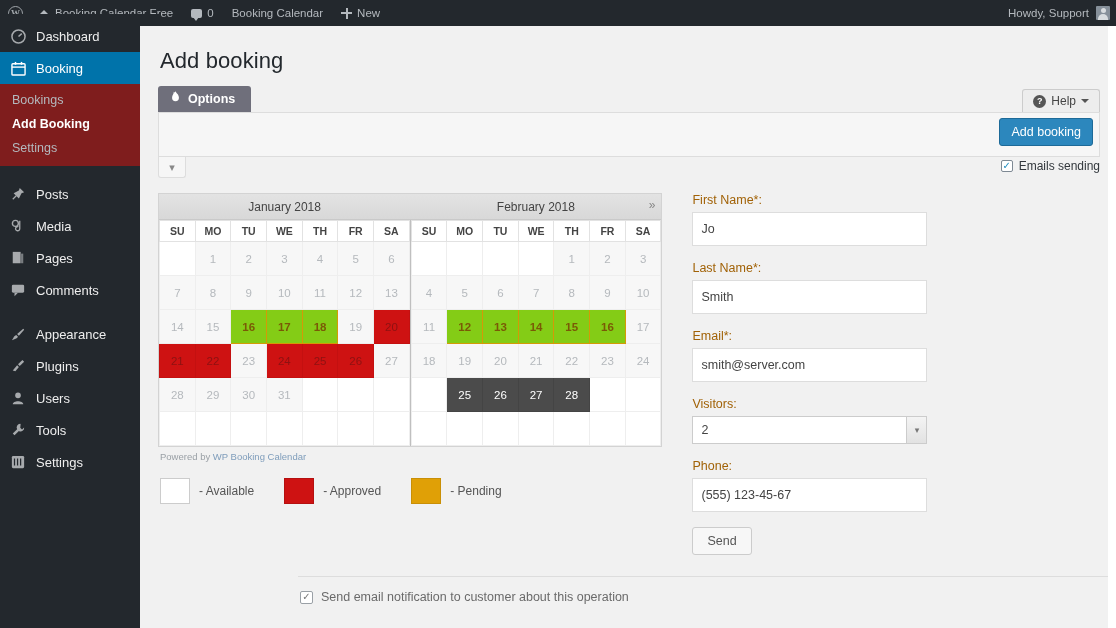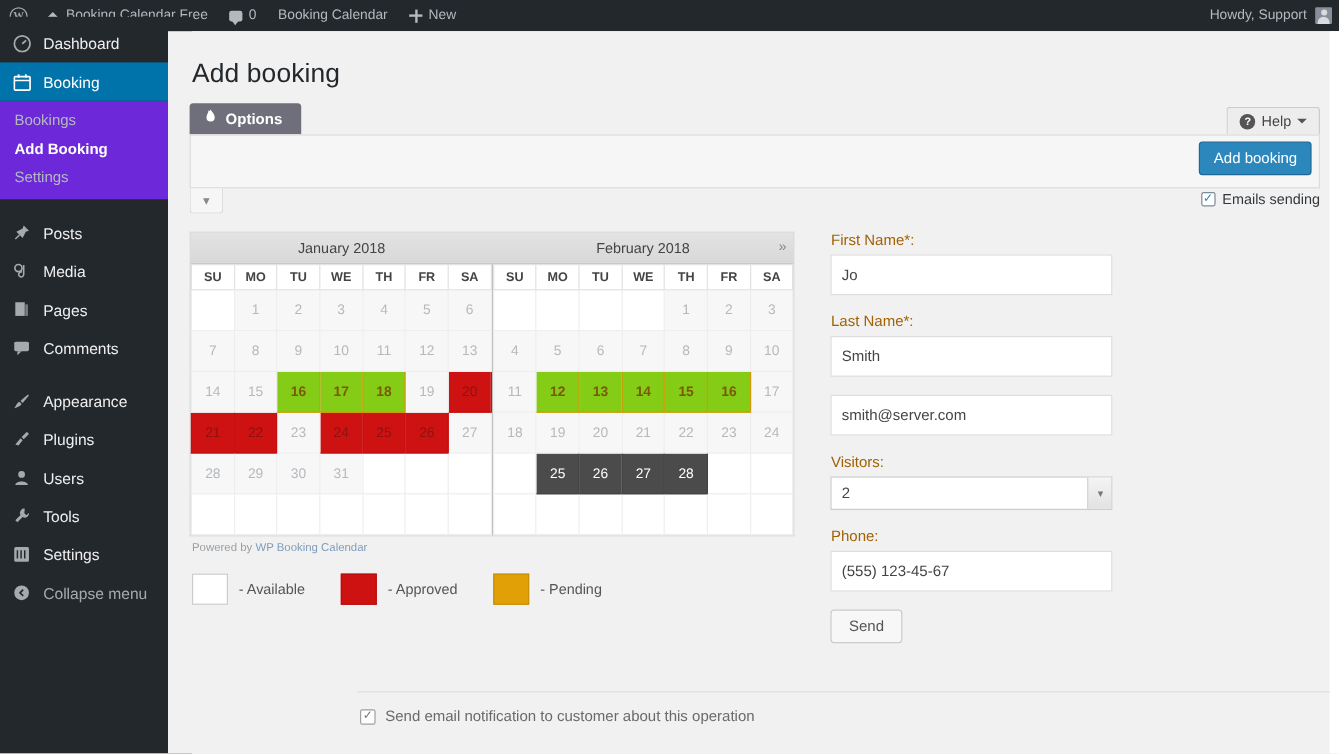--- a/index.html
+++ b/index.html
@@ -36,21 +36,21 @@
   
   .sidebar {
     position: absolute; top: 14px; left: 0; width: 160px; bottom: 0;
     background: #23282d; color: #eee; font-size: 13px; padding-top: 6px;
   }
   .menu-item { display:flex; align-items:center; gap:9px; padding: 8px 0 8px 9px; color:#eee; height:32px; }
   .menu-item .lbl { font-size: 13px; }
   .menu-item.active { background:#0073aa; color:#fff; position:relative; }
   .menu-item.active::after{content:"";position:absolute;right:-8px;top:50%;transform:translateY(-50%);border-top:8px solid transparent;border-bottom:8px solid transparent;border-left:8px solid #0073aa;}
   .menu-item.dim { color:#a7aaad; }
-  .submenu { background:#6d28d9; padding: 4px 0 6px 0; }
+  .submenu { background:#7f1d1d; padding: 4px 0 6px 0; }
   .sub-item { padding: 5px 0 5px 12px; font-size: 12.5px; color:#b4b9be; }
   .sub-item.cur { color:#fff; font-weight:bold; }
   .menu-sep { height: 12px; }
   .mi-ic { width:18px;height:18px;display:flex;align-items:center;justify-content:center;color:#a7aaad;font-size:14px;line-height:1;}
   .menu-item.active .mi-ic { color:#fff; }
 
   
   .content { position:absolute; top:26px; left:140px; right:0; bottom:0; background:#f1f1f1; padding: 14px 16px 0 18px; overflow:hidden;}
   .page-title { font-size: 22px; font-weight: 400; color:#23282d; margin: 8px 0 12px 2px; letter-spacing:.1px;}
 
@@ -258,29 +258,20 @@
     <div class="menu-item">
       <span class="mi-ic">
         <svg width="14" height="14" viewBox="0 0 16 16">
             <rect x="1" y="1" width="14" height="14" rx="1.5" fill="currentColor"></rect>
             <path d="M4 4 v8 M7.5 4 v8 M11 4 v8" stroke="#23282d" stroke-width="1.4"></path>
           </svg>
       </span>
       <span class="lbl">Settings</span>
     </div>
 
-    <div class="menu-item dim">
-      <span class="mi-ic">
-        <svg width="14" height="14" viewBox="0 0 16 16">
-            <circle cx="8" cy="8" r="7" fill="currentColor"></circle>
-            <path d="M9.5 5 L6.5 8 L9.5 11" stroke="#23282d" stroke-width="1.6" fill="none"></path>
-          </svg>
-      </span>
-      <span class="lbl">Collapse menu</span>
-    </div>
   </div>
 
   <div class="content">
 
     <div class="page-title">Add booking</div>
 
     <div class="tabrow">
       <div class="opt-tab">
         <span class="fire-ic">
           <svg width="11" height="12" viewBox="0 0 12 14">
@@ -486,20 +477,21 @@
         </div>
       </div>
 
       <div class="form-col">
         <div class="fl">First Name*:</div>
         <div class="fi">Jo</div>
 
         <div class="fl">Last Name*:</div>
         <div class="fi">Smith</div>
 
+        <div class="fl">Email*:</div>
         <div class="fi">smith@server.com</div>
 
         <div class="fl">Visitors:</div>
         <div class="fsel">
           <span>2</span>
           <span class="arrow">▾</span>
         </div>
 
         <div class="fl">Phone:</div>
         <div class="fi">(555) 123-45-67</div>

